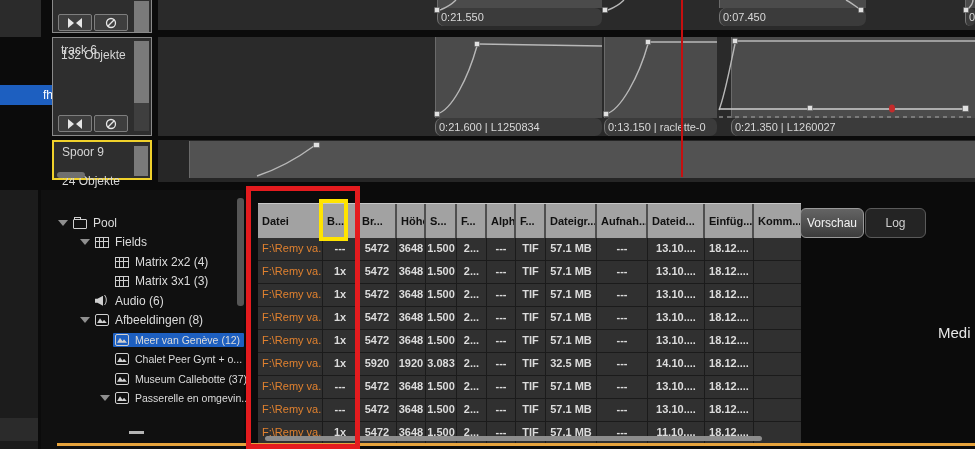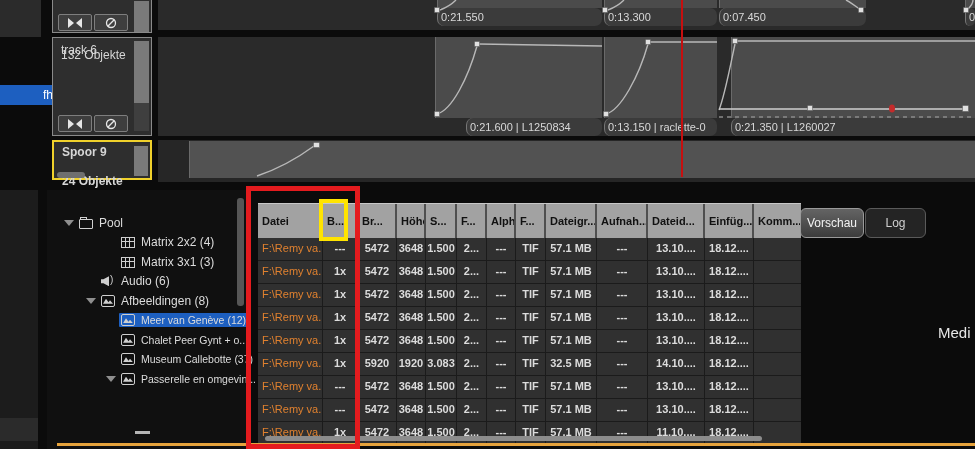--- a/index.html
+++ b/index.html
@@ -7,21 +7,21 @@
          font-family:"Liberation Sans","DejaVu Sans",sans-serif;color:#ddd;}
   .abs{position:absolute;}
 
   
   .ls-box{background:#2b2b2b;}
   .menu-flyout{background:var(--selection_blue);color:#fff;font-size:12px;line-height:20px;padding-left:2px;}
 
   
   .tl-row{background:#2a2a2a;}
   .track-header{background:#2e2e2e;border:1px solid #8a8a8a;box-sizing:border-box;}
-  .track-header.selected{border:2px solid var(--track_selected_yellow);font-weight:bold;}
+  .track-header.selected{border:2px solid var(--track_selected_yellow);}
   .th-label{position:absolute;left:8px;font-size:12px;color:#d6d6d6;white-space:nowrap;}
   .th-btn{position:absolute;width:34px;height:17px;background:#3e3e3e;border:1px solid #7e7e7e;
           border-radius:2px;box-sizing:border-box;display:flex;align-items:center;justify-content:center;}
   .level-track{position:absolute;background:#3f3f3f;}
   .level-fill{position:absolute;left:0;top:0;width:100%;background:#7a7a7a;}
   .clip{position:absolute;box-sizing:border-box;}
   .clip-body{position:absolute;left:0;right:0;background:#4b4b4b;border-left:1px solid #6a6a6a;box-sizing:border-box;}
   .clip-label{position:absolute;left:0;right:0;background:#3b3b3b;color:#d8d8d8;font-size:11px;
               line-height:18px;padding-left:3px;white-space:nowrap;overflow:hidden;box-sizing:border-box;
               border-left:1px solid #777;border-radius:7px;}
@@ -141,36 +141,32 @@
       <div class="th-label" style="top:32px;">24 Objekte</div>
       <div class="level-track" style="left:80px;top:4px;width:14px;height:30px;">
         <div class="level-fill" style="height:30px;"></div>
       </div>
     </div>
 
     <div class="clip" style="left:437px;top:0;width:165px;height:26px;">
       <div class="clip-body" style="top:0;height:8px;"></div>
       <div class="clip-label" style="top:8px;height:18px;">0:21.550</div>
     </div>
-    <div class="clip" style="left:604px;top:0;width:113px;height:26px;">
-      <div class="clip-body" style="top:0;height:8px;"></div>
-      <div class="clip-label" style="top:8px;height:18px;">0:13.300</div>
-    </div>
     <div class="clip" style="left:719px;top:0;width:147px;height:26px;">
       <div class="clip-body" style="top:0;height:8px;"></div>
       <div class="clip-label" style="top:8px;height:18px;">0:07.450</div>
     </div>
     <div class="clip" style="left:965px;top:0;width:10px;height:26px;">
       <div class="clip-body" style="top:0;height:8px;"></div>
       <div class="clip-label" style="top:8px;height:18px;">0:</div>
     </div>
 
     <div class="clip" style="left:435px;top:37px;width:167px;height:99px;">
       <div class="clip-body" style="top:0;height:81px;"></div>
-      <div class="clip-label" style="top:81px;height:18px;margin-left:31px;">0:21.600 | L1250834</div>
+      <div class="clip-label" style="top:81px;height:18px;">0:21.600 | L1250834</div>
     </div>
     <div class="clip" style="left:604px;top:37px;width:113px;height:99px;">
       <div class="clip-body" style="top:0;height:81px;"></div>
       <div class="clip-label" style="top:81px;height:18px;">0:13.150 | raclette-0</div>
     </div>
     <div class="clip" style="left:719px;top:37px;width:256px;height:99px;margin-left:12px;">
       <div class="clip-body" style="top:0;height:81px;"></div>
       <div class="clip-label" style="top:81px;height:18px;">0:21.350 | L1260027</div>
     </div>
 
@@ -211,28 +207,35 @@
         <rect x="313.5" y="142.5" width="6" height="5"></rect>
       </g>
       <ellipse cx="892" cy="108.5" rx="3" ry="4" fill="#c42b2b"></ellipse>
     </svg>
 
     <div class="abs playhead" style="left:681px;top:0;width:2px;height:177px;z-index:5;"></div>
 
     <div class="abs scroll-pill" style="left:57px;top:172px;width:28px;height:6px;z-index:6;"></div>
   </div>
 
-  <div class="abs tree-panel" style="left:47px;top:190px;width:203px;height:259px;">
+  <div class="abs tree-panel" style="left:41px;top:190px;width:203px;height:259px;">
     <div style="padding-top:23px;">
 
     <div class="tree-row d0 exp">
         <span class="tree-exp"></span>
         <span class="tree-content">
           <span class="tree-icon folder-icon"></span>
           <span class="tree-label">Pool</span>
+        </span>
+      </div>
+        <div class="tree-row d1 exp">
+        <span class="tree-exp"></span>
+        <span class="tree-content">
+          <span class="tree-icon grid-icon"></span>
+          <span class="tree-label">Fields</span>
         </span>
       </div>
         <div class="tree-row d2">
         <span class="tree-exp"></span>
         <span class="tree-content">
           <span class="tree-icon grid-icon"></span>
           <span class="tree-label">Matrix 2x2 (4)</span>
         </span>
       </div>
         <div class="tree-row d2">

